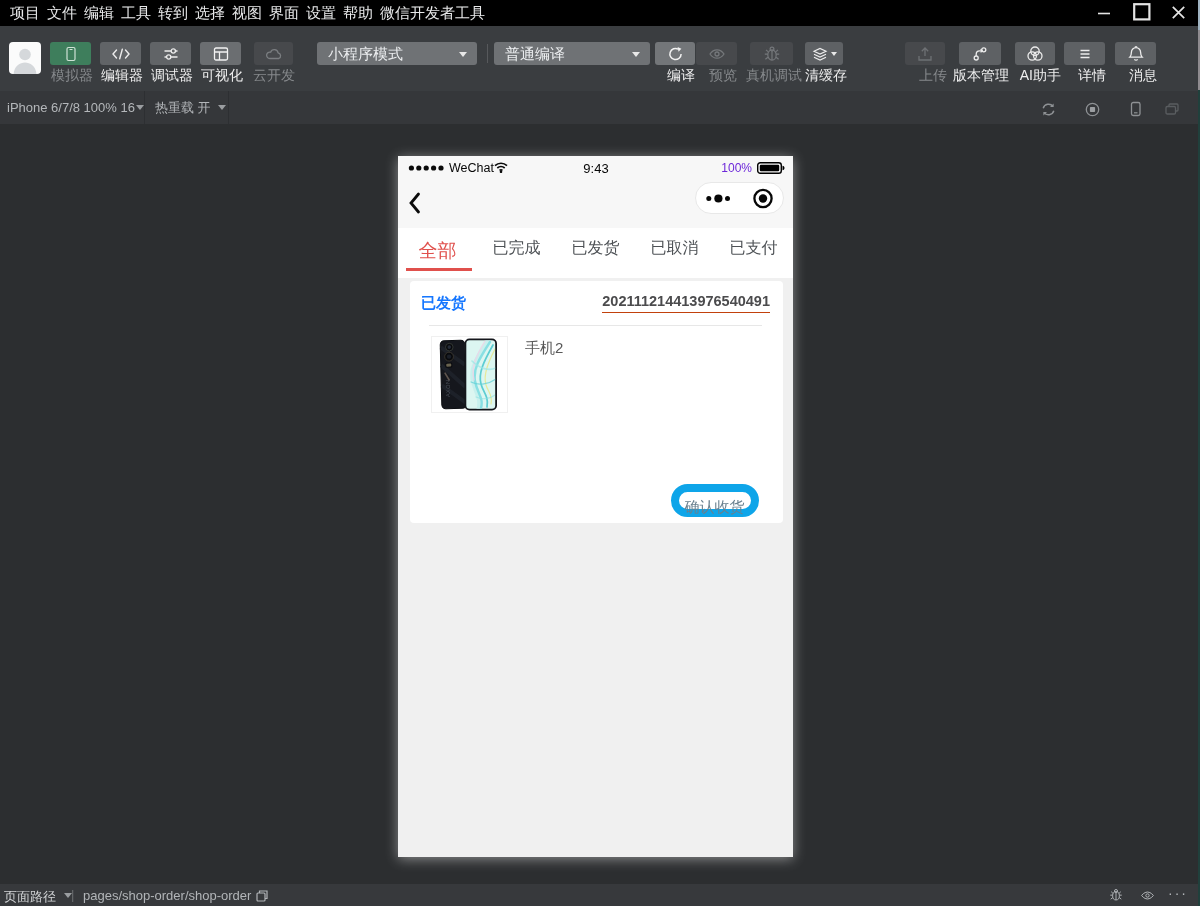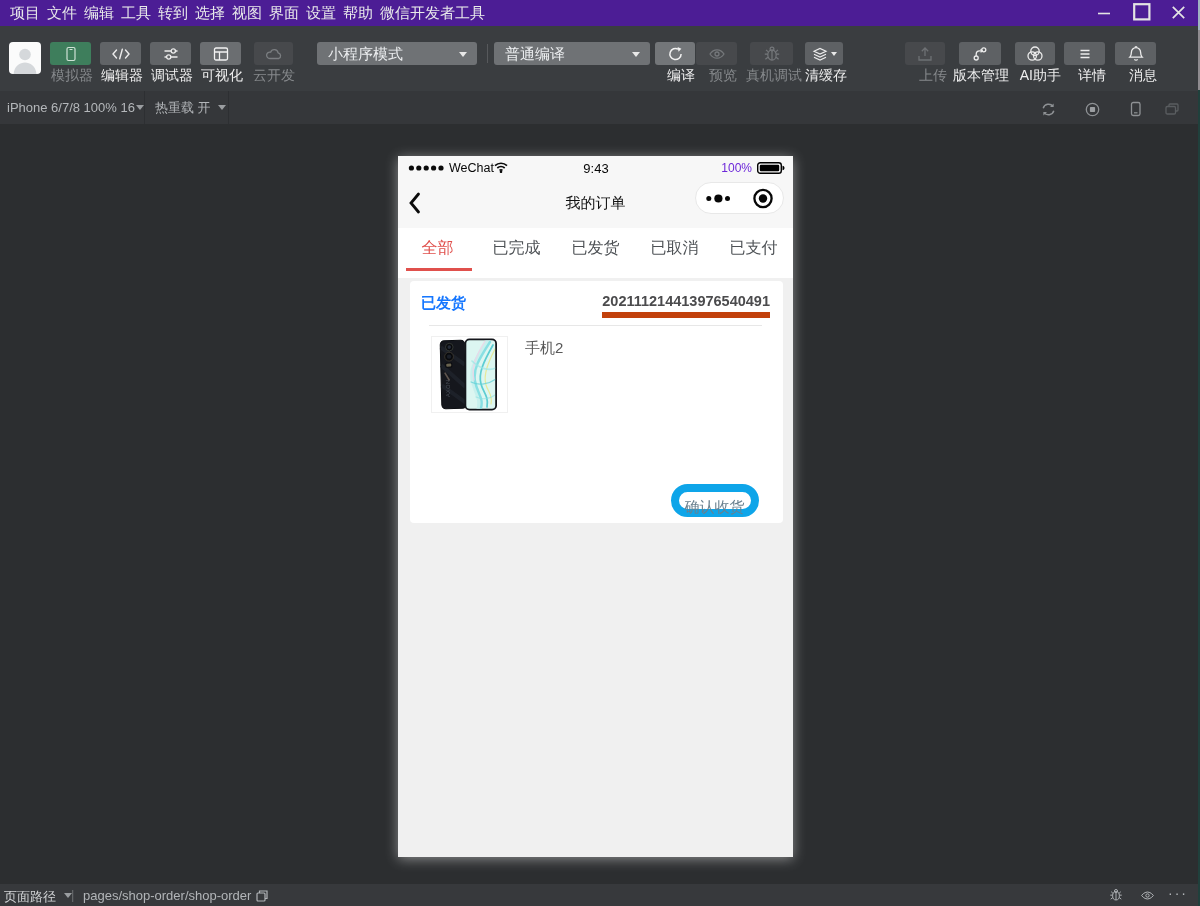--- a/index.html
+++ b/index.html
@@ -1,20 +1,20 @@
 <!DOCTYPE html>
 <html><head>
 <meta charset="utf-8">
 <style>
 *{margin:0;padding:0;box-sizing:border-box}
 html,body{width:1200px;height:906px;overflow:hidden}
 body{font-family:"Liberation Sans",sans-serif;background:#2c2e30}
 #app{position:relative;width:1200px;height:906px;overflow:hidden}
 .ab{position:absolute}
-#menubar{position:absolute;left:0;top:0;width:1200px;height:26px;background:#4c1d95}
+#menubar{position:absolute;left:0;top:0;width:1200px;height:26px;background:#000000}
 #menubar .mi{position:absolute;top:0;line-height:26px;font-size:15px;color:#e8e9ea;white-space:nowrap}
 #toolbar{position:absolute;left:0;top:26px;width:1200px;height:65px;background:#3a3d40}
 .btn{position:absolute;top:16px;height:23px;border-radius:3px;background:#616467;display:flex;align-items:center;justify-content:center}
 .btn.dis{background:#47494c}
 .lbl{position:absolute;top:41px;height:16px;line-height:16px;font-size:14px;color:#efefef;text-align:right;white-space:nowrap}
 .lbl.dim{color:#86898c}
 .dd{position:absolute;top:16px;height:23px;border-radius:3px;background:#6f7275;color:#eceef0;font-size:15px;line-height:23px}
 .dd .caret{position:absolute;top:10px;width:0;height:0;border-left:4px solid transparent;border-right:4px solid transparent;border-top:5px solid #e8e8e8}
 #simbar{position:absolute;left:0;top:91px;width:1200px;height:33px;background:#35373a;color:#b4b7ba;font-size:13px}
 #mainarea{position:absolute;left:0;top:124px;width:1200px;height:760px;background:#2c2e30}
@@ -239,44 +239,43 @@
     <span class="ab" style="left:322px;top:5px;width:32px;text-align:right;font-size:12px;color:#6d28d9">100%</span>
     <svg class="ab" style="left:359px;top:6px" width="28" height="12" viewBox="0 0 28 12">
           <rect x="0.7" y="0.7" width="23.6" height="10.6" rx="2.6" fill="none" stroke="#000" stroke-width="1.4"></rect>
           <rect x="2.8" y="2.8" width="19.4" height="6.4" rx="1.2" fill="#000"></rect>
           <path d="M25.5 3.8v4.4c1.4-.3 2-1.1 2-2.2s-.6-1.9-2-2.2z" fill="#000"></path>
         </svg>
 
     <svg class="ab" style="left:10px;top:35.5px" width="13" height="22" viewBox="0 0 13 22">
           <path d="M10.5 2 3 11l7.5 9" fill="none" stroke="#0b0b0b" stroke-width="2.8" stroke-linecap="round"></path>
         </svg>
-    <div class="ab" style="left:0;top:37.5px;width:395px;text-align:center;font-size:15px;color:#111">我的订单</div>
     <div class="ab" style="left:297px;top:26px;width:89px;height:32px;background:#fff;border:1px solid #e8e8e8;border-radius:16.5px">
       <svg width="89" height="32" viewBox="0 0 89 32">
             <g fill="#070707">
               <circle cx="12.8" cy="15.5" r="2.5"></circle>
               <circle cx="22.4" cy="15.5" r="4.1"></circle>
               <circle cx="31.5" cy="15.5" r="2.5"></circle>
             </g>
             <circle cx="67" cy="15.5" r="8.6" fill="none" stroke="#070707" stroke-width="2.3"></circle>
             <circle cx="67" cy="15.5" r="4.2" fill="#070707"></circle>
           </svg>
     </div>
 
     <div class="ab" style="left:0;top:72px;width:395px;height:50px;background:#fff"></div>
-    <div class="ab" style="left:0;top:81.5px;width:79px;text-align:center;font-size:16px;color:#e0504c">全部</div>
+    <div class="ab" style="left:0;top:81.5px;width:79px;text-align:center;font-size:19px;color:#e0504c">全部</div>
     <div class="ab" style="left:79px;top:81.5px;width:79px;text-align:center;font-size:16px;color:#4e5256">已完成</div>
     <div class="ab" style="left:158px;top:81.5px;width:79px;text-align:center;font-size:16px;color:#4e5256">已发货</div>
     <div class="ab" style="left:237px;top:81.5px;width:79px;text-align:center;font-size:16px;color:#4e5256">已取消</div>
     <div class="ab" style="left:316px;top:81.5px;width:79px;text-align:center;font-size:16px;color:#4e5256">已支付</div>
     <div class="ab" style="left:8px;top:111.5px;width:66px;height:3px;background:#e0504c"></div>
 
     <div class="ab" style="left:11.5px;top:125px;width:373.5px;height:242px;background:#fff;border-radius:4px"></div>
     <div class="ab" style="left:23px;top:137.5px;font-size:15px;font-weight:bold;color:#1677ff">已发货</div>
-    <div class="ab" style="left:0;top:137px;width:372px;text-align:right;font-size:14.5px;font-weight:bold;color:#4b4b4d"><span style="border-bottom:6px solid #c2410c;padding-bottom:3px">202111214413976540491</span></div>
+    <div class="ab" style="left:0;top:137px;width:372px;text-align:right;font-size:14.5px;font-weight:bold;color:#4b4b4d"><span style="border-bottom:1px solid #c2410c;padding-bottom:3px">202111214413976540491</span></div>
     <div class="ab" style="left:31px;top:168.5px;width:333px;height:1px;background:#e7e7e7"></div>
     <div class="ab" style="left:33px;top:180px;width:77px;height:77px;background:#fff;border:1px solid #f0f0f0">
       <svg width="75" height="75" viewBox="0 0 75 75">
         <g transform="rotate(-1.5 22 37)">
           <rect x="9" y="3.5" width="24.5" height="68" rx="4" fill="#15171d"></rect>
           <path d="M9.5 10 L33 28 M9.5 28 L33 50 M9.5 48 L33 66" stroke="#20242c" stroke-width="4" opacity=".8"></path>
           <rect x="9" y="3.5" width="24.5" height="68" rx="4" fill="none" stroke="#0d0f13" stroke-width="1"></rect>
           <circle cx="18" cy="10" r="3.8" fill="#090a0d"></circle>
           <circle cx="18" cy="10" r="3.8" fill="none" stroke="#3a3f3a" stroke-width=".8"></circle>
           <circle cx="18" cy="10" r="1.8" fill="#252c38"></circle>

